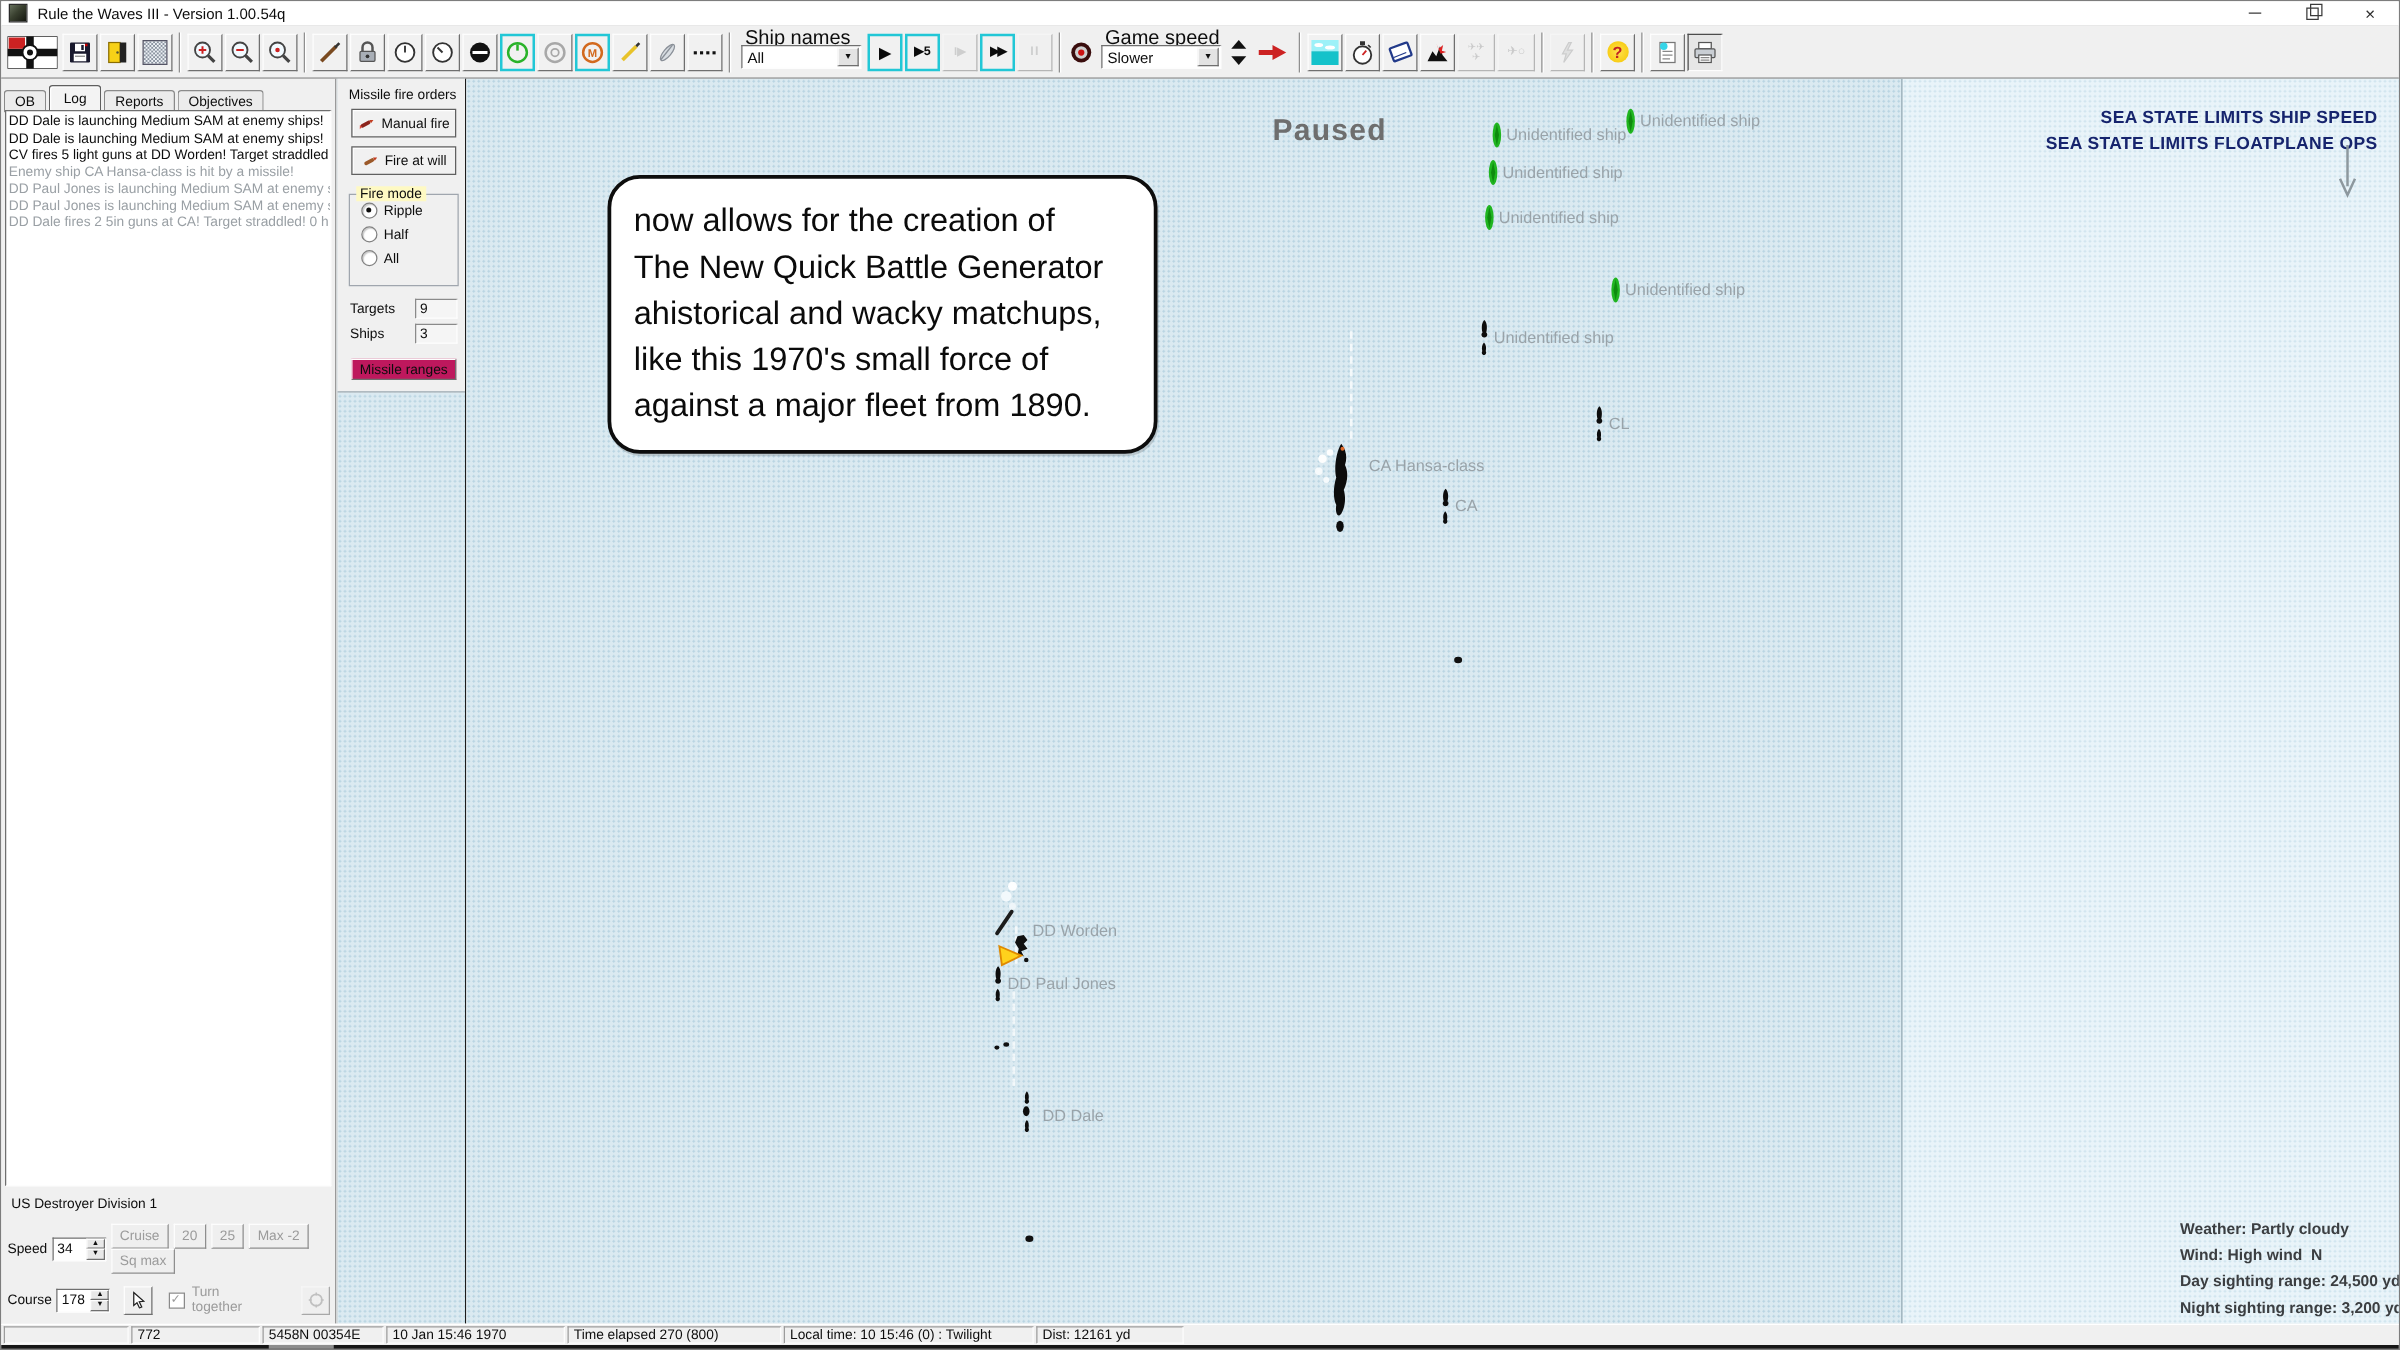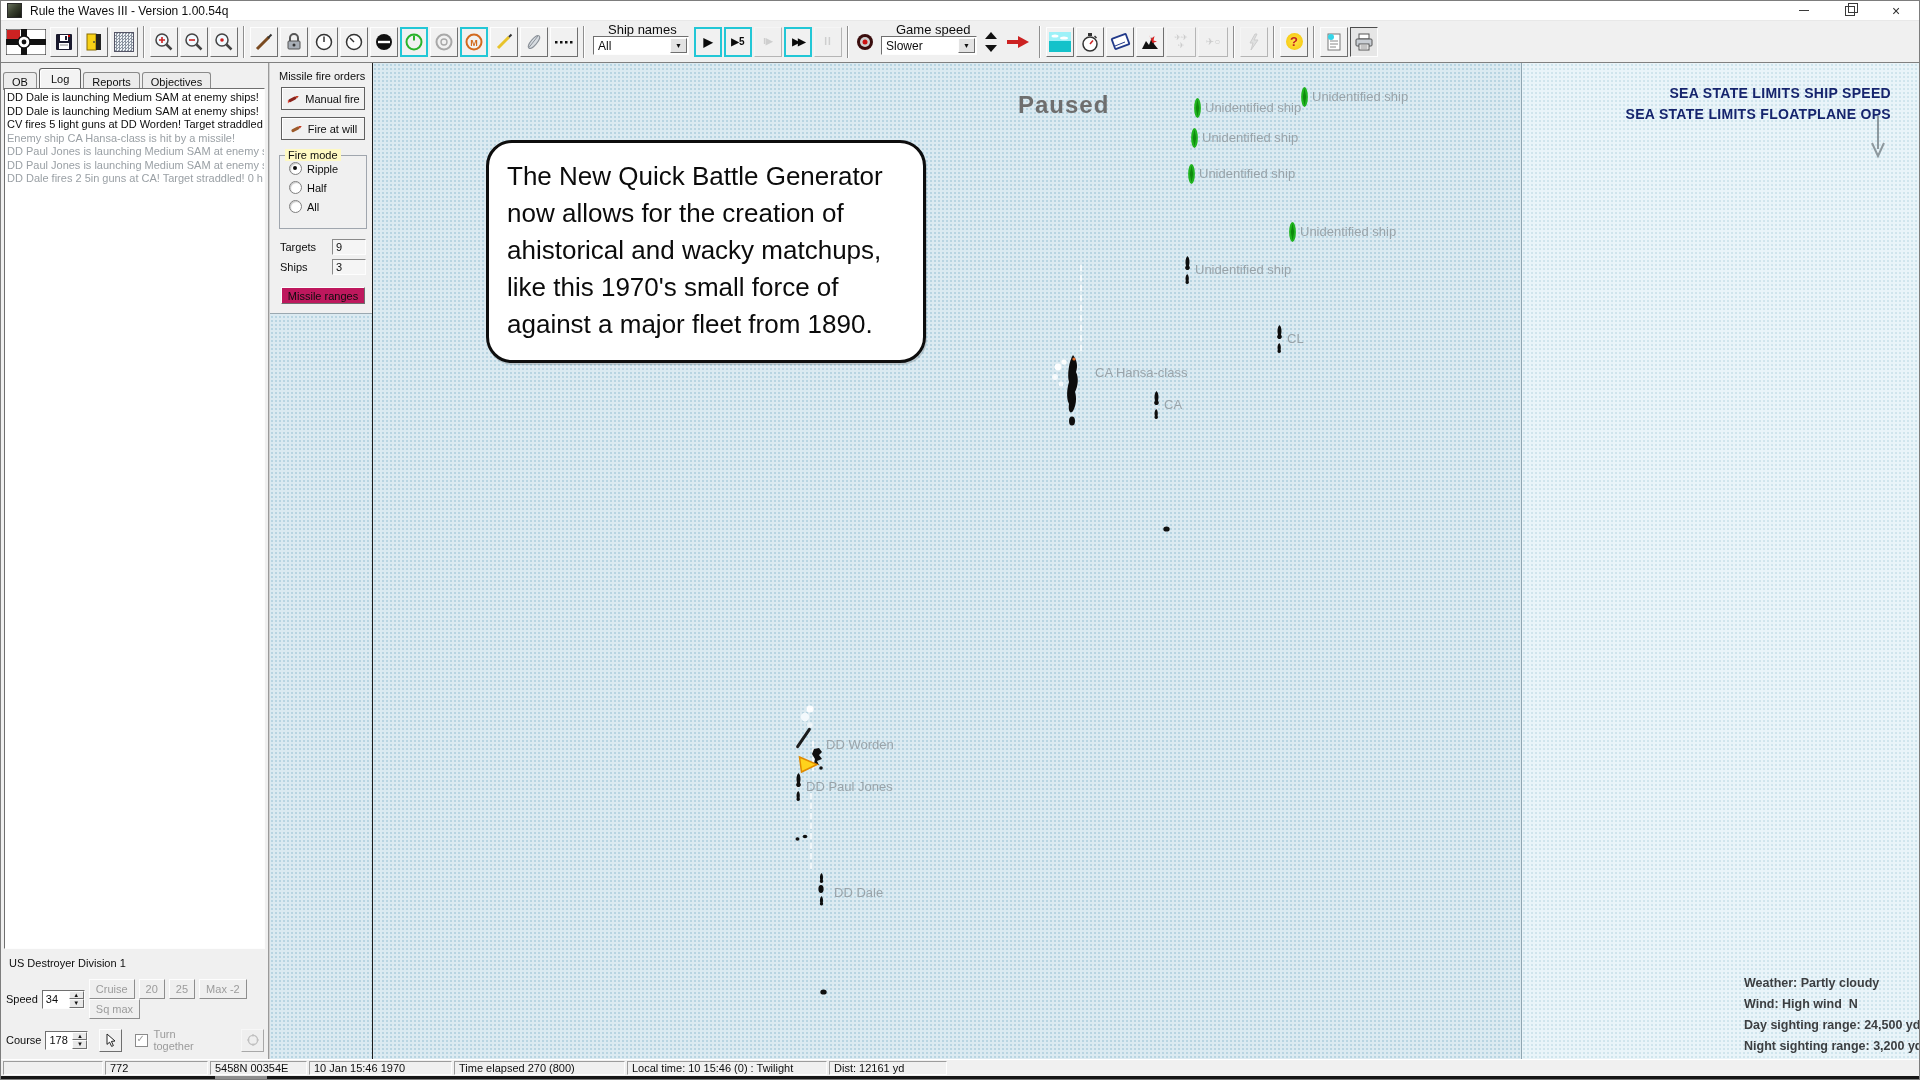--- a/index.html
+++ b/index.html
@@ -26,21 +26,21 @@
     border-bottom:1px solid #808080;display:flex;align-items:center;padding-left:2px;box-sizing:border-box}
   .tbtn{flex:none;display:inline-flex;align-items:center;justify-content:center;width:28px;height:30px;
     margin:0 1px;background:#f1f1f1;border:1px solid;border-color:#fdfdfd #6f6f6f #6f6f6f #fdfdfd;
     box-sizing:border-box;cursor:pointer;overflow:hidden}
   .tbtn.flat{border:none;background:transparent}
   .tbtn.active{border:2px solid #22c7d6}
   .tbtn.pressed{border-color:#4d4d4d #fdfdfd #fdfdfd #4d4d4d;background:#e6e6e6}
   .tbtn.disabled{opacity:.45;filter:grayscale(.9);cursor:default}
   .tsep{flex:none;width:0;height:32px;margin:0 4px;border-left:1px solid #8f8f8f;border-right:1px solid #ffffff}
   .tblock{flex:none;position:relative;width:96px;height:37px;margin:0 4px}
-  .tlabel{position:absolute;top:-1px;left:15px;font-size:13px;color:#0d0d0d}
+  .tlabel{position:absolute;top:-1px;left:3px;font-size:16px;color:#0d0d0d}
   .tselect{position:absolute;left:0;right:0;top:13px;height:19px;background:#fff;border:1px solid;
     border-color:#6f6f6f #fdfdfd #fdfdfd #6f6f6f;font-size:12px;display:flex;align-items:center;
     padding-left:4px;box-sizing:border-box;color:#0d0d0d}
   .drop{position:absolute;right:1px;top:1px;bottom:1px;width:17px;background:#e3e3e3;border:1px solid;
     border-color:#fdfdfd #6f6f6f #6f6f6f #fdfdfd;display:flex;align-items:center;justify-content:center;
     font-size:7px;color:#111;box-sizing:border-box}
   .pg{font-size:12px;color:#0a0a0a;font-weight:bold;line-height:1}
   .planes{font-size:8px;color:#9a9fa4;line-height:8px;text-align:center}
   .helpq{width:17px;height:17px;border-radius:50%;background:radial-gradient(#ffe34d,#f5c400);
     color:#c22222;font-weight:bold;font-size:13px;display:flex;align-items:center;justify-content:center}
@@ -113,21 +113,21 @@
     background-color:#dbeaf1;
     background-image:radial-gradient(rgba(150,190,210,.5) 1px, rgba(0,0,0,0) 1px);background-size:4px 4px}
   .map-right{position:absolute;top:0;bottom:0;left:1148px;right:0;
     background-color:#e9f4f9;
     background-image:radial-gradient(rgba(160,200,215,.35) 1px, rgba(0,0,0,0) 1px);background-size:4px 4px;
     border-left:1px solid #8fa5b1}
   .paused{position:absolute;left:645px;top:28px;font-size:24px;font-weight:bold;color:#6e6e6e;letter-spacing:1px}
   .callout{position:absolute;left:113px;top:77px;width:440px;border:3px solid #0d0d0d;border-radius:26px;
     background:#fff;padding:15px 6px 17px 18px;box-sizing:border-box;box-shadow:1px 2px 0 rgba(0,0,0,.15)}
   .callout div{font-size:26px;line-height:37px;color:#0b0b0b}
-  .sea-state{position:absolute;right:28px;top:20px;text-align:right}
+  .sea-state{position:absolute;right:17px;top:20px;text-align:right}
   .sea-state div{font-size:14px;font-weight:bold;color:#16246d;line-height:21px;letter-spacing:.3px}
   .down-arrow{position:absolute;left:1496px;top:52px}
   .weather{position:absolute;left:1371px;top:910px}
   .weather div{font-size:12.5px;line-height:21px;color:#3b3e41;font-weight:bold;white-space:pre}
   .contact{position:absolute;cursor:pointer}
   .clabel{position:absolute;font-size:13px;color:#99a3a9;white-space:nowrap}
   .trail{position:absolute;width:0;border-left:2px dashed rgba(255,255,255,.7)}
   .slashbar{width:3px;height:24px;background:#1c1c1c;transform:rotate(34deg);border-radius:2px}
 
   
@@ -500,22 +500,22 @@
         <span class="fbox">3</span>
       </div>
       <div class="ranges-btn">Missile ranges</div>
     </div>
   </div>
 
   <div class="map" id="map">
     <div class="map-right"></div>
     <div class="paused">Paused</div>
     <div class="callout" id="callout">
+        <div>now allows for the creation of</div>
         <div>The New Quick Battle Generator</div>
-        <div>now allows for the creation of</div>
         <div>ahistorical and wacky matchups,</div>
         <div>like this 1970's small force of</div>
         <div>against a major fleet from 1890.</div>
       </div>
     <div class="sea-state" id="seastate">
         <div>SEA STATE LIMITS SHIP SPEED</div>
         <div>SEA STATE LIMITS FLOATPLANE OPS</div>
       </div>
     <svg class="down-arrow" width="18" height="44">
       <line x1="9" y1="1" x2="9" y2="34" stroke="#8d989e" stroke-width="2"></line>

